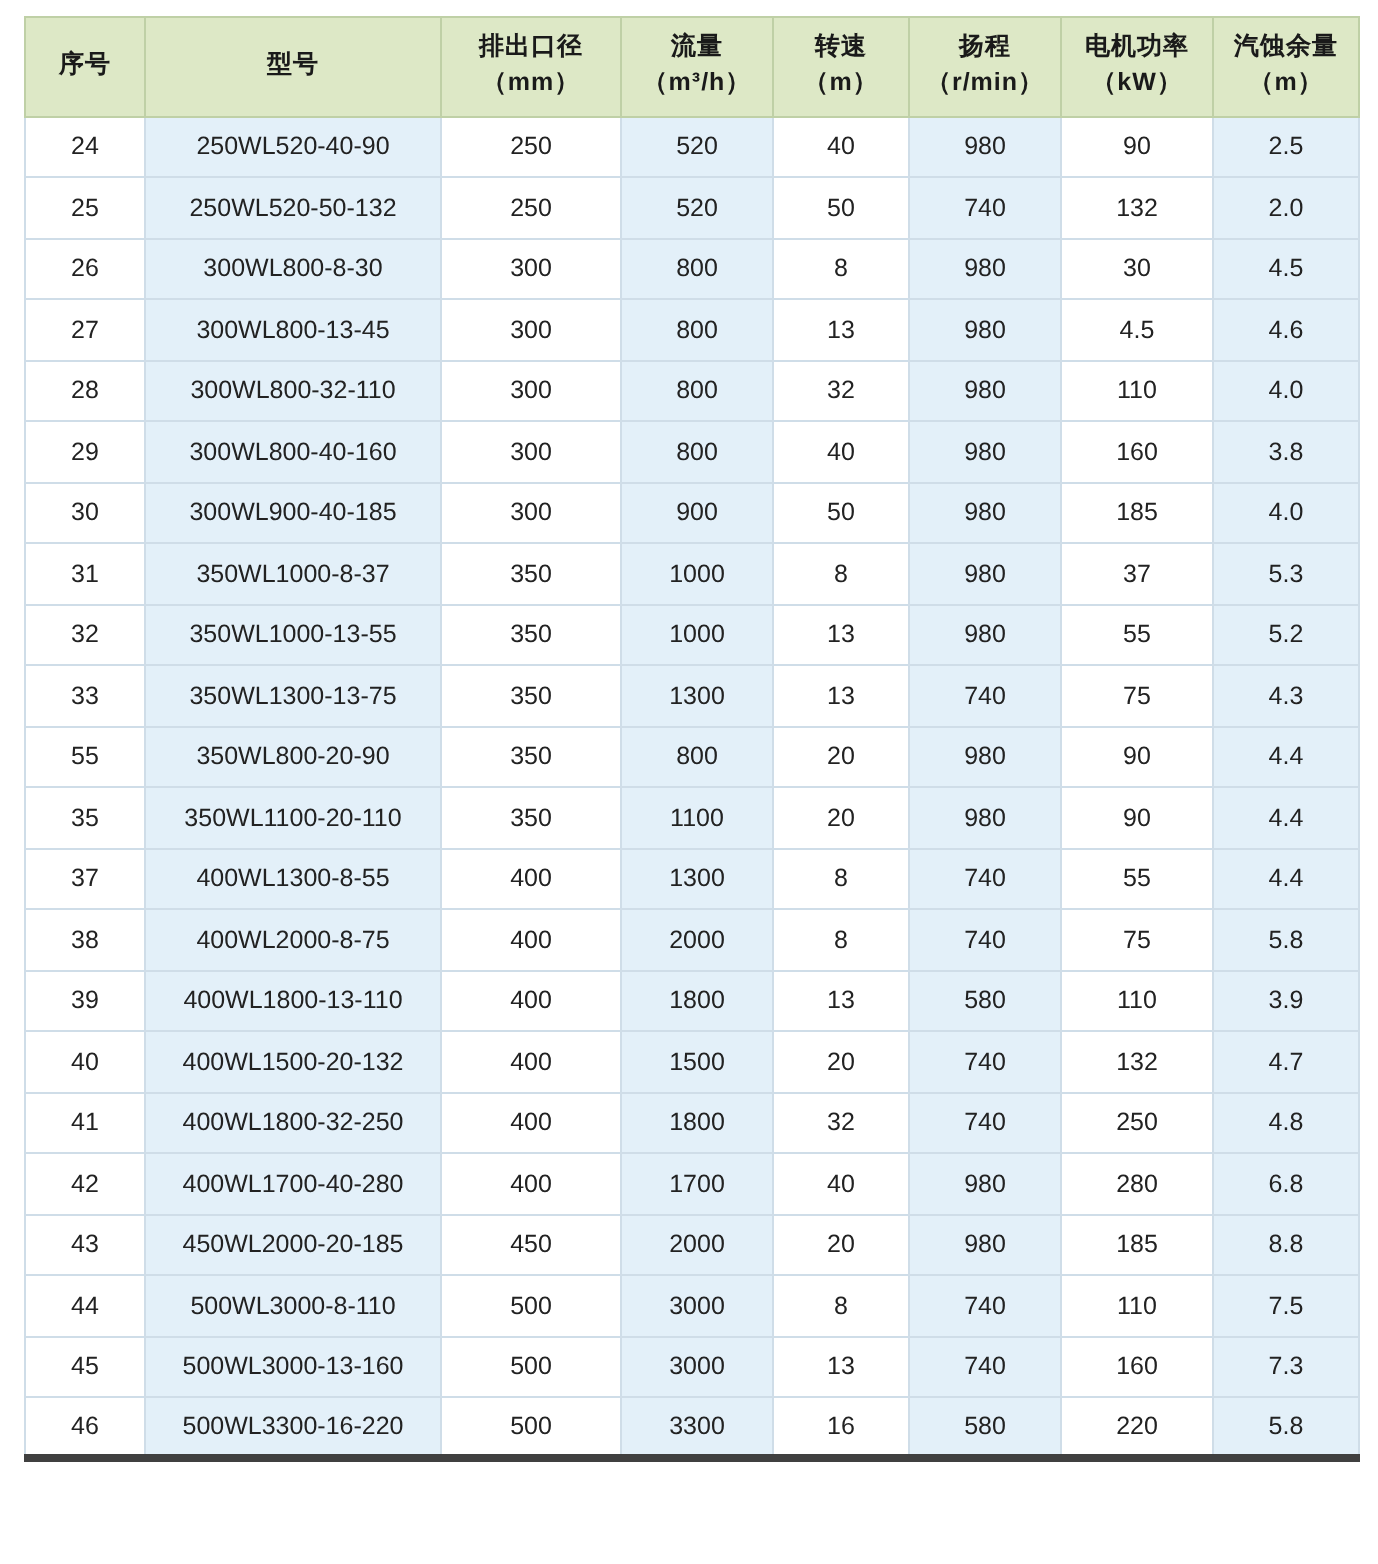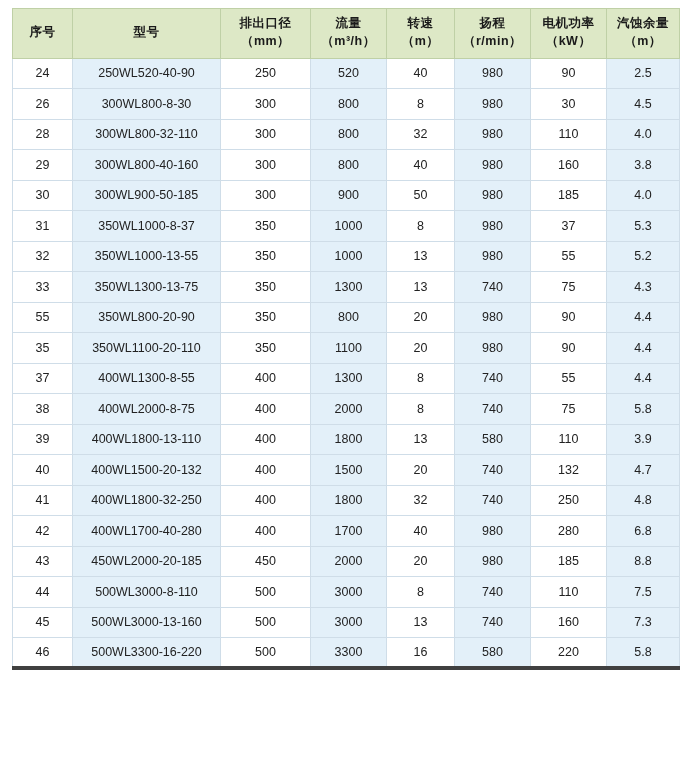--- a/index.html
+++ b/index.html
@@ -143,30 +143,50 @@
           <td>24</td>
           <td class="shaded">250WL520-40-90</td>
           <td>250</td>
           <td class="shaded">520</td>
           <td>40</td>
           <td class="shaded">980</td>
           <td>90</td>
           <td class="shaded">2.5</td>
         </tr>
         <tr>
+          <td>25</td>
+          <td class="shaded">250WL520-50-132</td>
+          <td>250</td>
+          <td class="shaded">520</td>
+          <td>50</td>
+          <td class="shaded">740</td>
+          <td>132</td>
+          <td class="shaded">2.0</td>
+        </tr>
+        <tr>
           <td>26</td>
           <td class="shaded">300WL800-8-30</td>
           <td>300</td>
           <td class="shaded">800</td>
           <td>8</td>
           <td class="shaded">980</td>
           <td>30</td>
           <td class="shaded">4.5</td>
         </tr>
         <tr>
+          <td>27</td>
+          <td class="shaded">300WL800-13-45</td>
+          <td>300</td>
+          <td class="shaded">800</td>
+          <td>13</td>
+          <td class="shaded">980</td>
+          <td>4.5</td>
+          <td class="shaded">4.6</td>
+        </tr>
+        <tr>
           <td>28</td>
           <td class="shaded">300WL800-32-110</td>
           <td>300</td>
           <td class="shaded">800</td>
           <td>32</td>
           <td class="shaded">980</td>
           <td>110</td>
           <td class="shaded">4.0</td>
         </tr>
         <tr>
@@ -174,21 +194,21 @@
           <td class="shaded">300WL800-40-160</td>
           <td>300</td>
           <td class="shaded">800</td>
           <td>40</td>
           <td class="shaded">980</td>
           <td>160</td>
           <td class="shaded">3.8</td>
         </tr>
         <tr>
           <td>30</td>
-          <td class="shaded">300WL900-50-185</td>
+          <td class="shaded">300WL900-40-185</td>
           <td>300</td>
           <td class="shaded">900</td>
           <td>50</td>
           <td class="shaded">980</td>
           <td>185</td>
           <td class="shaded">4.0</td>
         </tr>
         <tr>
           <td>31</td>
           <td class="shaded">350WL1000-8-37</td>

